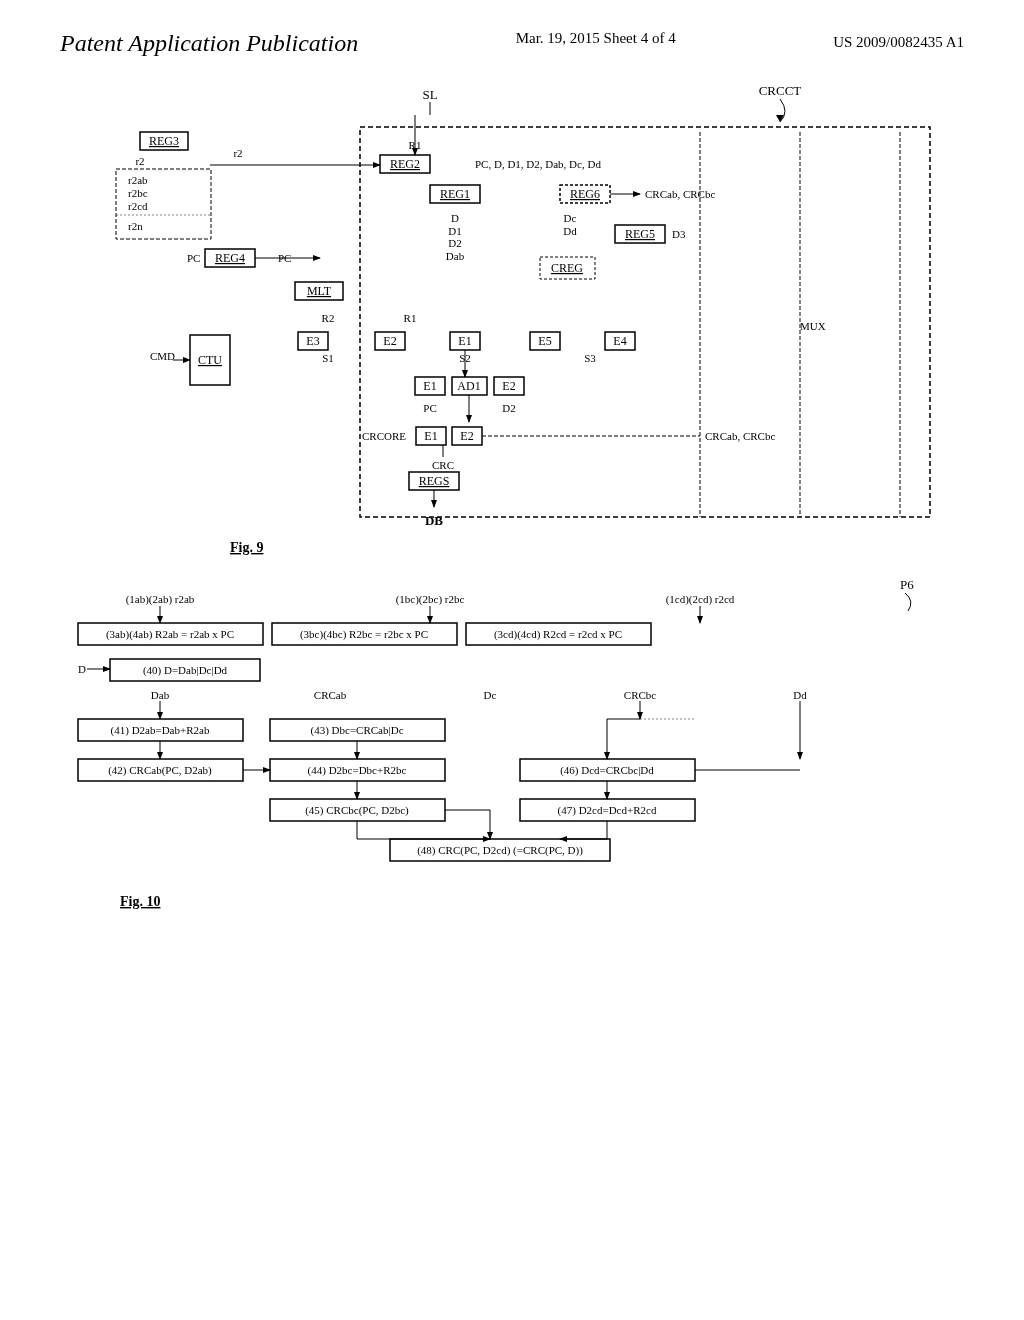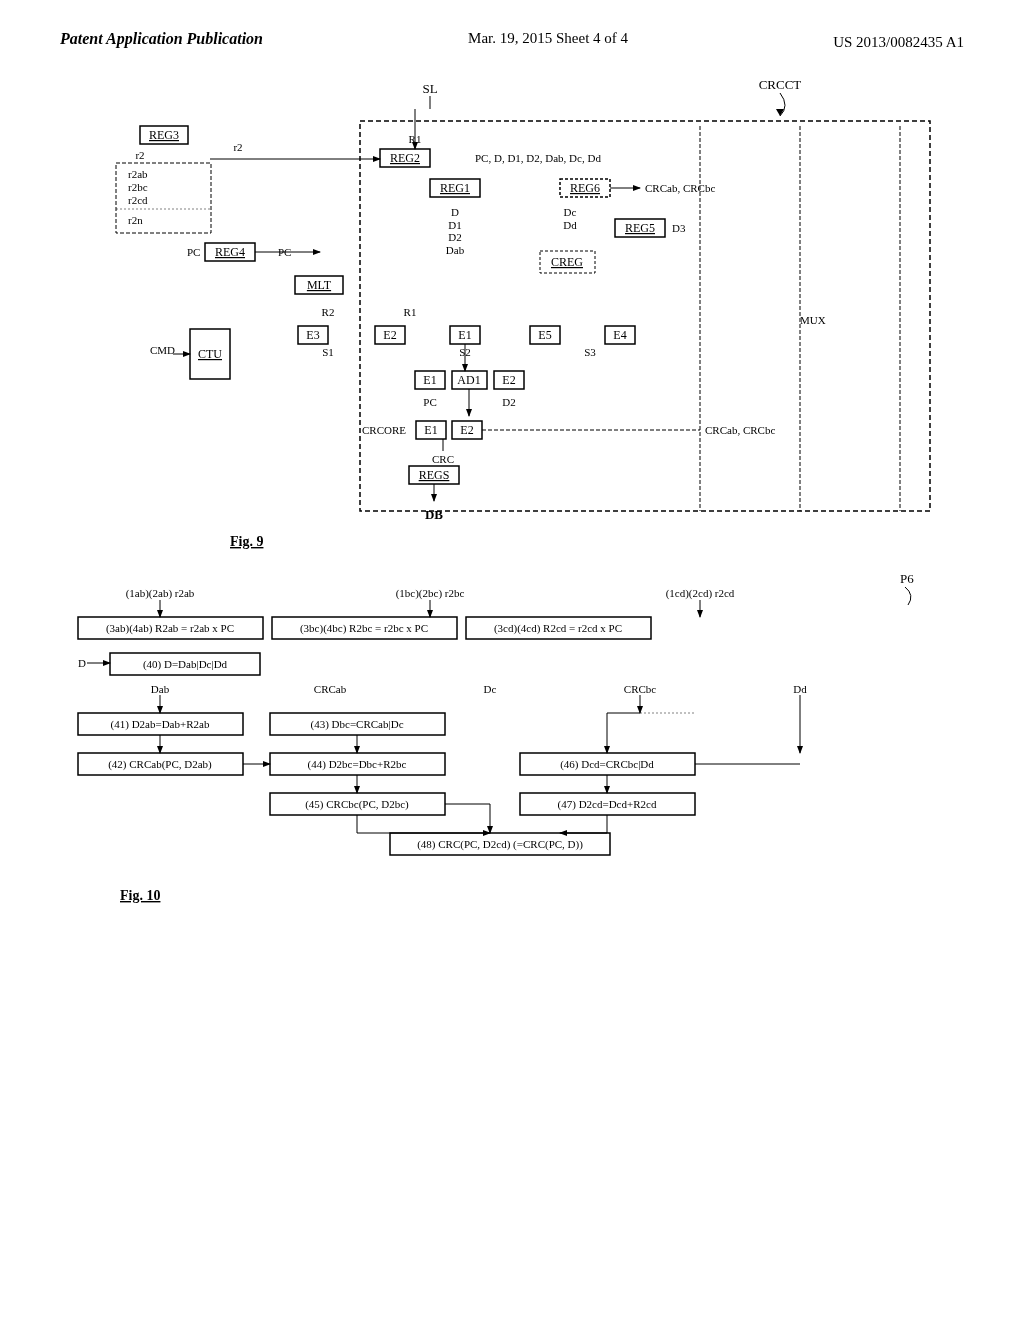--- a/index.html
+++ b/index.html
@@ -14,22 +14,22 @@
 
     .page-header {
       display: flex;
       justify-content: space-between;
       align-items: flex-start;
       padding: 30px 60px 10px 60px;
       border-bottom: none;
     }
 
     .header-left {
-      font-weight: bold;
-      font-size: 16px;
+      font-weight: normal;
+      font-size: 24px;
       font-style: italic;
     }
 
     .header-center {
       font-size: 15px;
       text-align: center;
     }
 
     .header-right {
       font-size: 15px;
@@ -50,21 +50,21 @@
     svg {
       font-family: 'Times New Roman', Times, serif;
     }
   </style>
 </head>
 <body>
 
 <div class="page-header">
   <div class="header-left">Patent Application Publication</div>
   <div class="header-center">Mar. 19, 2015  Sheet 4 of 4</div>
-  <div class="header-right">US 2013/0082435 A1</div>
+  <div class="header-right">US 2009/0082435 A1</div>
 </div>
 
 <div class="main-content">
   <div class="diagram-area">
 
     
     <svg width="900" height="520" viewBox="0 0 900 520">
 
       <text x="370" y="22" text-anchor="middle" font-size="13">SL</text>
       <line x1="370" y1="25" x2="370" y2="38" stroke="black" stroke-width="1"></line>

